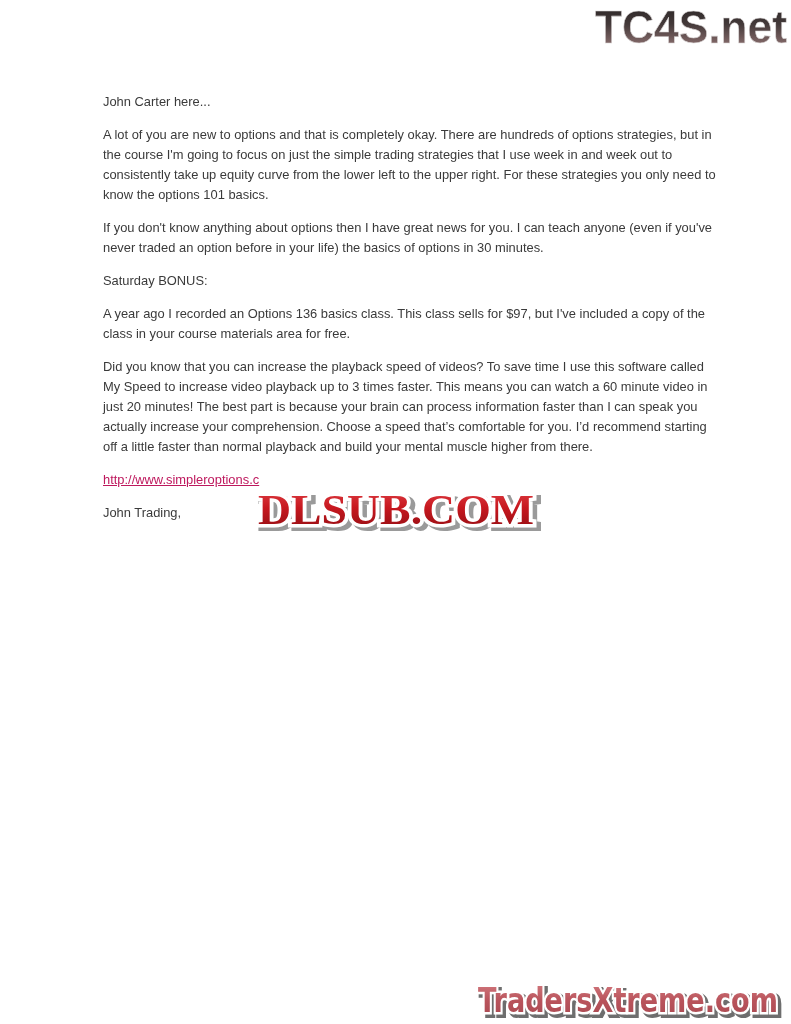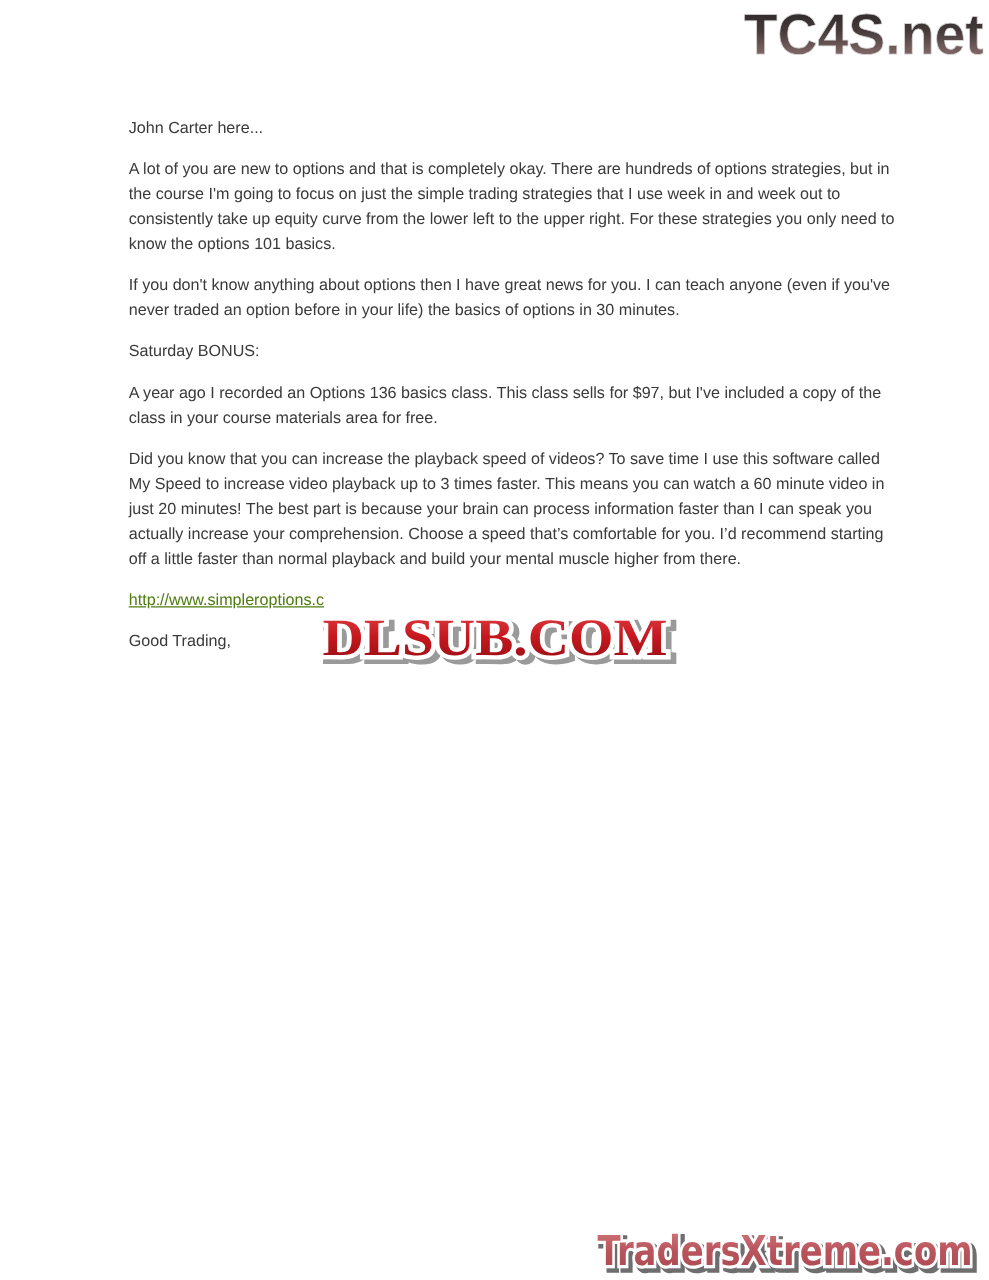--- a/index.html
+++ b/index.html
@@ -25,21 +25,21 @@
     margin-left: 10px;
   }
   .letter p {
     margin: 0 0 13px 0;
     font-size: 12.9px;
     line-height: 20px;
     color: #3a3a3a;
     letter-spacing: 0;
   }
   .link-line a {
-    color: #4d7c0f;
+    color: #be185d;
     text-decoration: underline;
     cursor: pointer;
   }
 
   .dlsub-logo {
     position: absolute;
     left: 246px; top: 484px;
     width: 300px; height: 54px;
   }
 
@@ -70,21 +70,21 @@
   <div class="letter">
     <p>John Carter here...</p>
     <p>A lot of you are new to options and that is completely okay. There are hundreds of options strategies, but in the course I'm going to focus on just the simple trading strategies that I use week in and week out to consistently take up equity curve from the lower left to the upper right. For these strategies you only need to know the options 101 basics.</p>
     <p>If you don't know anything about options then I have great news for you. I can teach anyone (even if you've never traded an option before in your life) the basics of options in 30 minutes.</p>
     <p>Saturday BONUS:</p>
     <p>A year ago I recorded an Options 136 basics class. This class sells for $97, but I've included a copy of the class in your course materials area for free.</p>
     <p>Did you know that you can increase the playback speed of videos? To save time I use this software called My Speed to increase video playback up to 3 times faster. This means you can watch a 60 minute video in just 20 minutes! The best part is because your brain can process information faster than I can speak you actually increase your comprehension. Choose a speed that’s comfortable for you. I’d recommend starting off a little faster than normal playback and build your mental muscle higher from there.</p>
     <p class="link-line">
       <a href="#">http://www.simpleroptions.c</a>
     </p>
-    <p>Good Trading,</p>
+    <p>John Trading,</p>
   </div>
 
   <svg class="dlsub-logo" viewBox="0 0 300 54" xmlns="http://www.w3.org/2000/svg">
     <defs>
       <linearGradient id="gradRed" x1="0" y1="0" x2="0" y2="1">
         <stop offset="0%" stop-color="#e04046"></stop>
         <stop offset="45%" stop-color="#c7181f"></stop>
         <stop offset="100%" stop-color="#8f0d12"></stop>
       </linearGradient>
     </defs>

